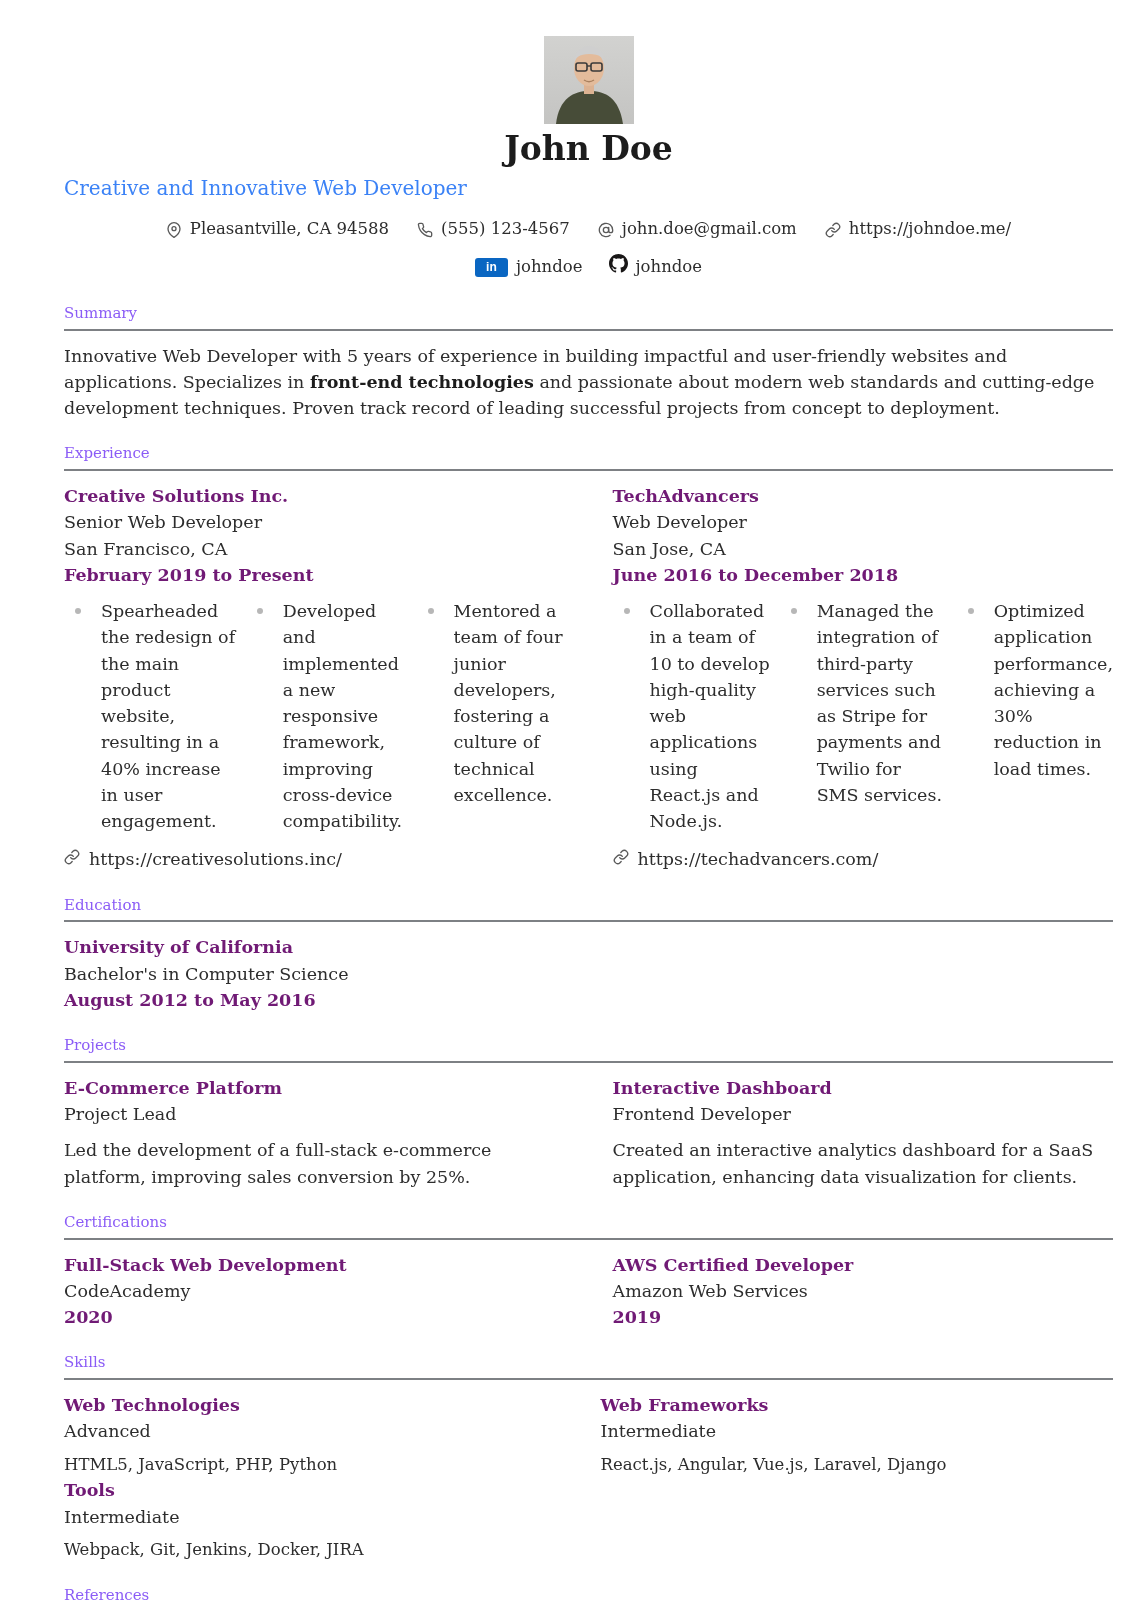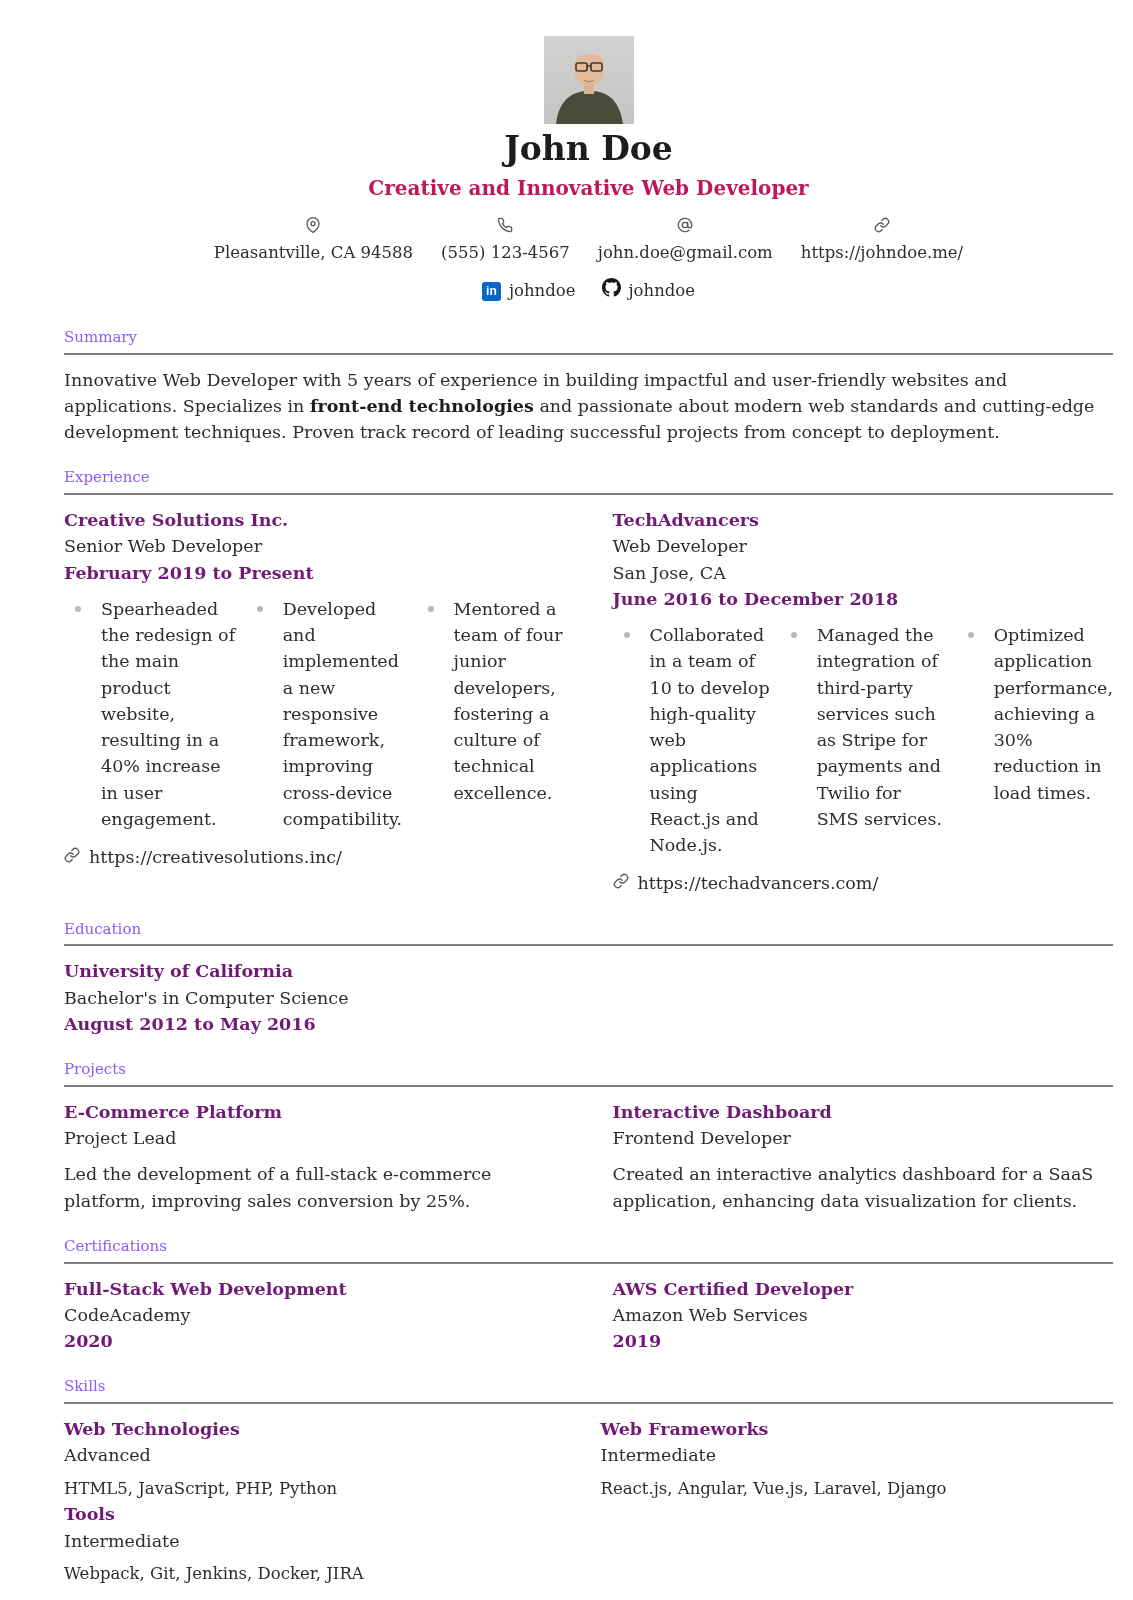--- a/index.html
+++ b/index.html
@@ -15,34 +15,34 @@
   }
   .page { padding: 36px 20px 0 20px; margin-left: 44px; }
 
   
   .photo-wrap { display: flex; justify-content: center; }
   .photo { width: 90px; height: 88px; display: block; }
   .name {
     text-align: center; font-size: 33px; font-weight: 700;
     color: #1c1c1c; margin-top: 4px; line-height: 1.25;
   }
-  .subtitle { text-align: center; font-size: 20px; color: #be185d; margin-top: 4px; font-weight: bold; }
+  .subtitle { font-size: 20px; color: #3b82f6; margin-top: 4px; }
   .contact-row {
     display: flex; justify-content: center; align-items: center;
     gap: 28px; margin-top: 14px; font-size: 16.5px; color: #2d2d2d;
   }
-  .contact-item { display: inline-flex; align-items: center; gap: 8px; flex-direction: column; }
+  .contact-item { display: inline-flex; align-items: center; gap: 8px; }
   .contact-item svg { display: block; }
   .social-row {
     display: flex; justify-content: center; align-items: center;
     gap: 26px; margin-top: 12px; font-size: 16.5px;
   }
   .social-item { display: inline-flex; align-items: center; gap: 8px; color: #2d2d2d; }
   .li-badge {
-    width: 19px; height: 19px; background: #0a66c2; color: #fff;
+    width: 33px; height: 19px; background: #0a66c2; color: #fff;
     border-radius: 3px; display: inline-flex; align-items: center; justify-content: center;
     font-family: "Liberation Sans", sans-serif; font-size: 12px; font-weight: 700;
   }
 
   
   .section { margin-top: 22px; }
   .section-heading {
     font-size: 15px; font-weight: 400;
     color: #8b5cf6; line-height: 1.45;
   }
@@ -158,20 +158,21 @@
     <p class="section-body summary-text"><span>Innovative Web Developer with 5 years of experience in building impactful and user-friendly websites and applications. Specializes in </span><strong>front-end technologies</strong><span> and passionate about modern web standards and cutting-edge development techniques. Proven track record of leading successful projects from concept to deployment.</span></p>
   </div>
 
   <div class="section">
     <div class="section-heading">Experience</div>
     <hr class="rule">
     <div class="section-body two-col">
       <div>
         <div class="bold-line">Creative Solutions Inc.</div>
         <div class="plain-line">Senior Web Developer</div>
+        <div class="plain-line">San Francisco, CA</div>
         <div class="bold-line">February 2019 to Present</div>
         <div class="bullets">
           <div class="bullet">Spearheaded the redesign of the main product website, resulting in a 40% increase in user engagement.</div>
           <div class="bullet">Developed and implemented a new responsive framework, improving cross-device compatibility.</div>
           <div class="bullet">Mentored a team of four junior developers, fostering a culture of technical excellence.</div>
         </div>
         <a class="link-row">
           <span>
             <svg width="16" height="16" viewBox="0 0 24 24" fill="none" stroke="#5a5a5a" stroke-width="2" stroke-linecap="round" stroke-linejoin="round">
                 <path d="M10 13a5 5 0 0 0 7.54.54l3-3a5 5 0 0 0-7.07-7.07l-1.72 1.71"></path>

